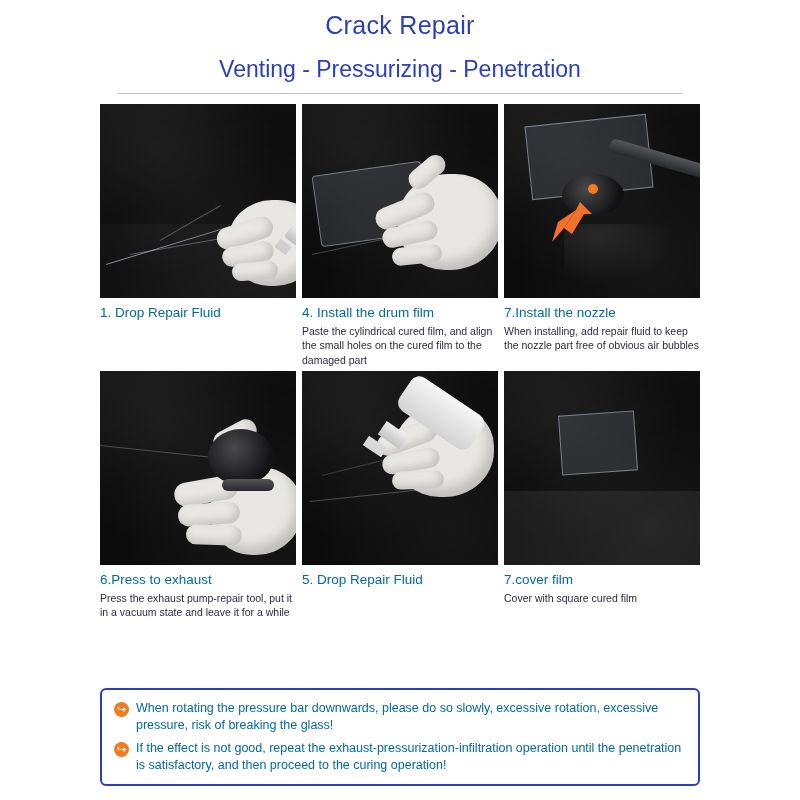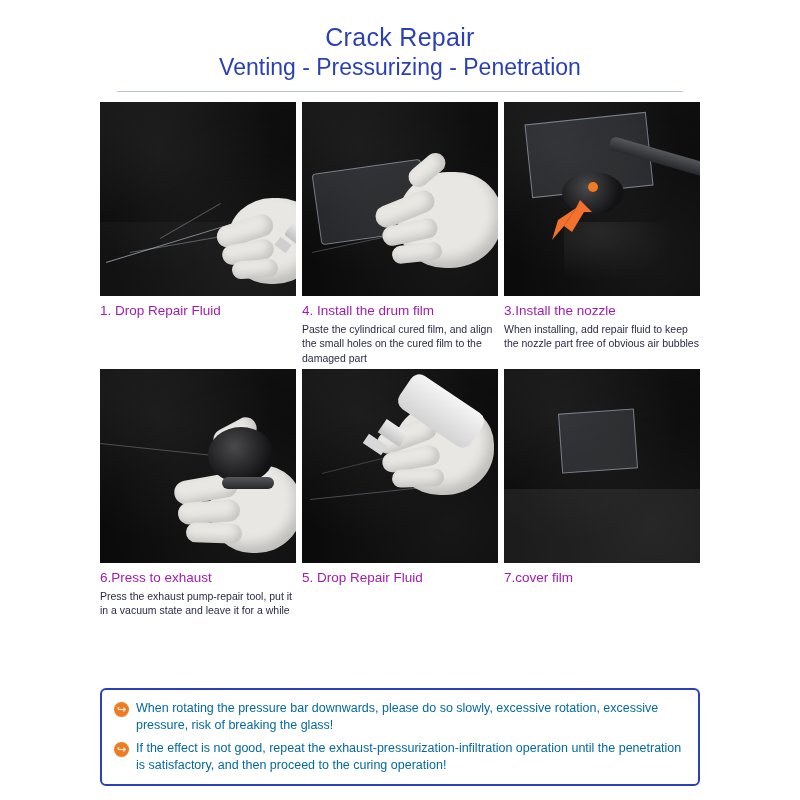--- a/index.html
+++ b/index.html
@@ -12,39 +12,39 @@
     background: #ffffff;
     font-family: "Liberation Sans", sans-serif;
     color: #1a1a6e;
     overflow: hidden;
   }
   .page {
     position: relative;
     width: 800px;
     height: 800px;
     box-sizing: border-box;
-    padding: 12px;
+    padding: 0;
   }
 
   
   .header {
     text-align: center;
     padding-top: 10px;
   }
   .title-main {
     font-size: 25px;
     color: #2b3fb8;
     letter-spacing: 0.3px;
     line-height: 1.25;
   }
   .title-sub {
     font-size: 23px;
     color: #2b3fb8;
     line-height: 1.25;
-    margin-top: 0;
+    margin-top: 14px;
   }
   .title-rule {
     width: 566px;
     height: 1px;
     background: #b9bfe0;
     margin: 9px auto 0 auto;
   }
 
   
   .grid {
@@ -71,21 +71,21 @@
     position: absolute;
     inset: 0;
     background:
       radial-gradient(ellipse at 30% 25%, rgba(255,255,255,0.06), rgba(0,0,0,0) 60%),
       radial-gradient(ellipse at 75% 80%, rgba(255,255,255,0.05), rgba(0,0,0,0) 65%),
       linear-gradient(160deg, rgba(255,255,255,0.04), rgba(0,0,0,0) 45%);
     pointer-events: none;
   }
   .step-title {
     font-size: 13.5px;
-    color: #a21caf;
+    color: #0369a1;
     margin: 7px 0 3px 0;
     line-height: 1.2;
   }
   .step-desc {
     font-size: 10.5px;
     color: #2a2a48;
     line-height: 1.35;
   }
 
   
@@ -229,21 +229,21 @@
         <div class="film" style="left:24px; top:16px; width:120px; height:72px; transform:rotate(-6deg);"></div>
         <div class="pump-base" style="left:58px; top:70px; width:62px; height:42px;"></div>
         <div class="pump-arm" style="left:104px; top:48px; width:104px; height:14px; transform:rotate(16deg);"></div>
         <div style="position:absolute; left:84px; top:80px; width:10px; height:10px; border-radius:50%; background:#f07b21; z-index:5;"></div>
         <svg class="arrow-orange" style="left:46px; top:96px;" width="44" height="48" viewBox="0 0 44 48">
           <polygon points="30,2 42,14 34,14 22,34 14,28 26,10" fill="#f2712c"></polygon>
           <polygon points="26,10 14,28 2,42 8,22" fill="#f2712c"></polygon>
         </svg>
         <div style="position:absolute; left:60px; top:120px; width:110px; height:60px; background:radial-gradient(ellipse at 30% 20%, rgba(255,255,255,0.08), rgba(0,0,0,0) 70%); z-index:1;"></div>
       </div>
-      <div class="step-title">3.Install the nozzle</div>
+      <div class="step-title">7.Install the nozzle</div>
       <div class="step-desc">When installing, add repair fluid to keep the nozzle part free of obvious air bubbles</div>
     </div>
 
     <div class="cell">
       <div class="photo">
         <div class="crack" style="left:0px; top:74px; width:170px; transform:rotate(6deg); opacity:0.5;"></div>
         <div class="pump-base" style="left:108px; top:58px; width:66px; height:56px;"></div>
         <div class="pump-arm" style="left:122px; top:108px; width:52px; height:12px; transform:rotate(0deg);"></div>
         <div class="hand" style="left:110px; top:96px; width:92px; height:88px;"></div>
         <div class="finger" style="left:74px; top:108px; width:64px; height:24px; transform:rotate(-10deg);"></div>
@@ -269,20 +269,21 @@
       </div>
       <div class="step-title">5. Drop Repair Fluid</div>
     </div>
 
     <div class="cell">
       <div class="photo">
         <div class="film" style="left:56px; top:42px; width:74px; height:58px; transform:rotate(-4deg);"></div>
         <div class="highlight" style="left:0; top:120px; width:196px; height:74px;"></div>
       </div>
       <div class="step-title">7.cover film</div>
+      <div class="step-desc">Cover with square cured film</div>
     </div>
 
   </div>
 
   <div class="notes">
     <div class="note-row">
       <div class="note-icon">↪</div>
       <div class="note-text">When rotating the pressure bar downwards, please do so slowly, excessive rotation, excessive pressure, risk of breaking the glass!</div>
     </div>
     <div class="note-row">

